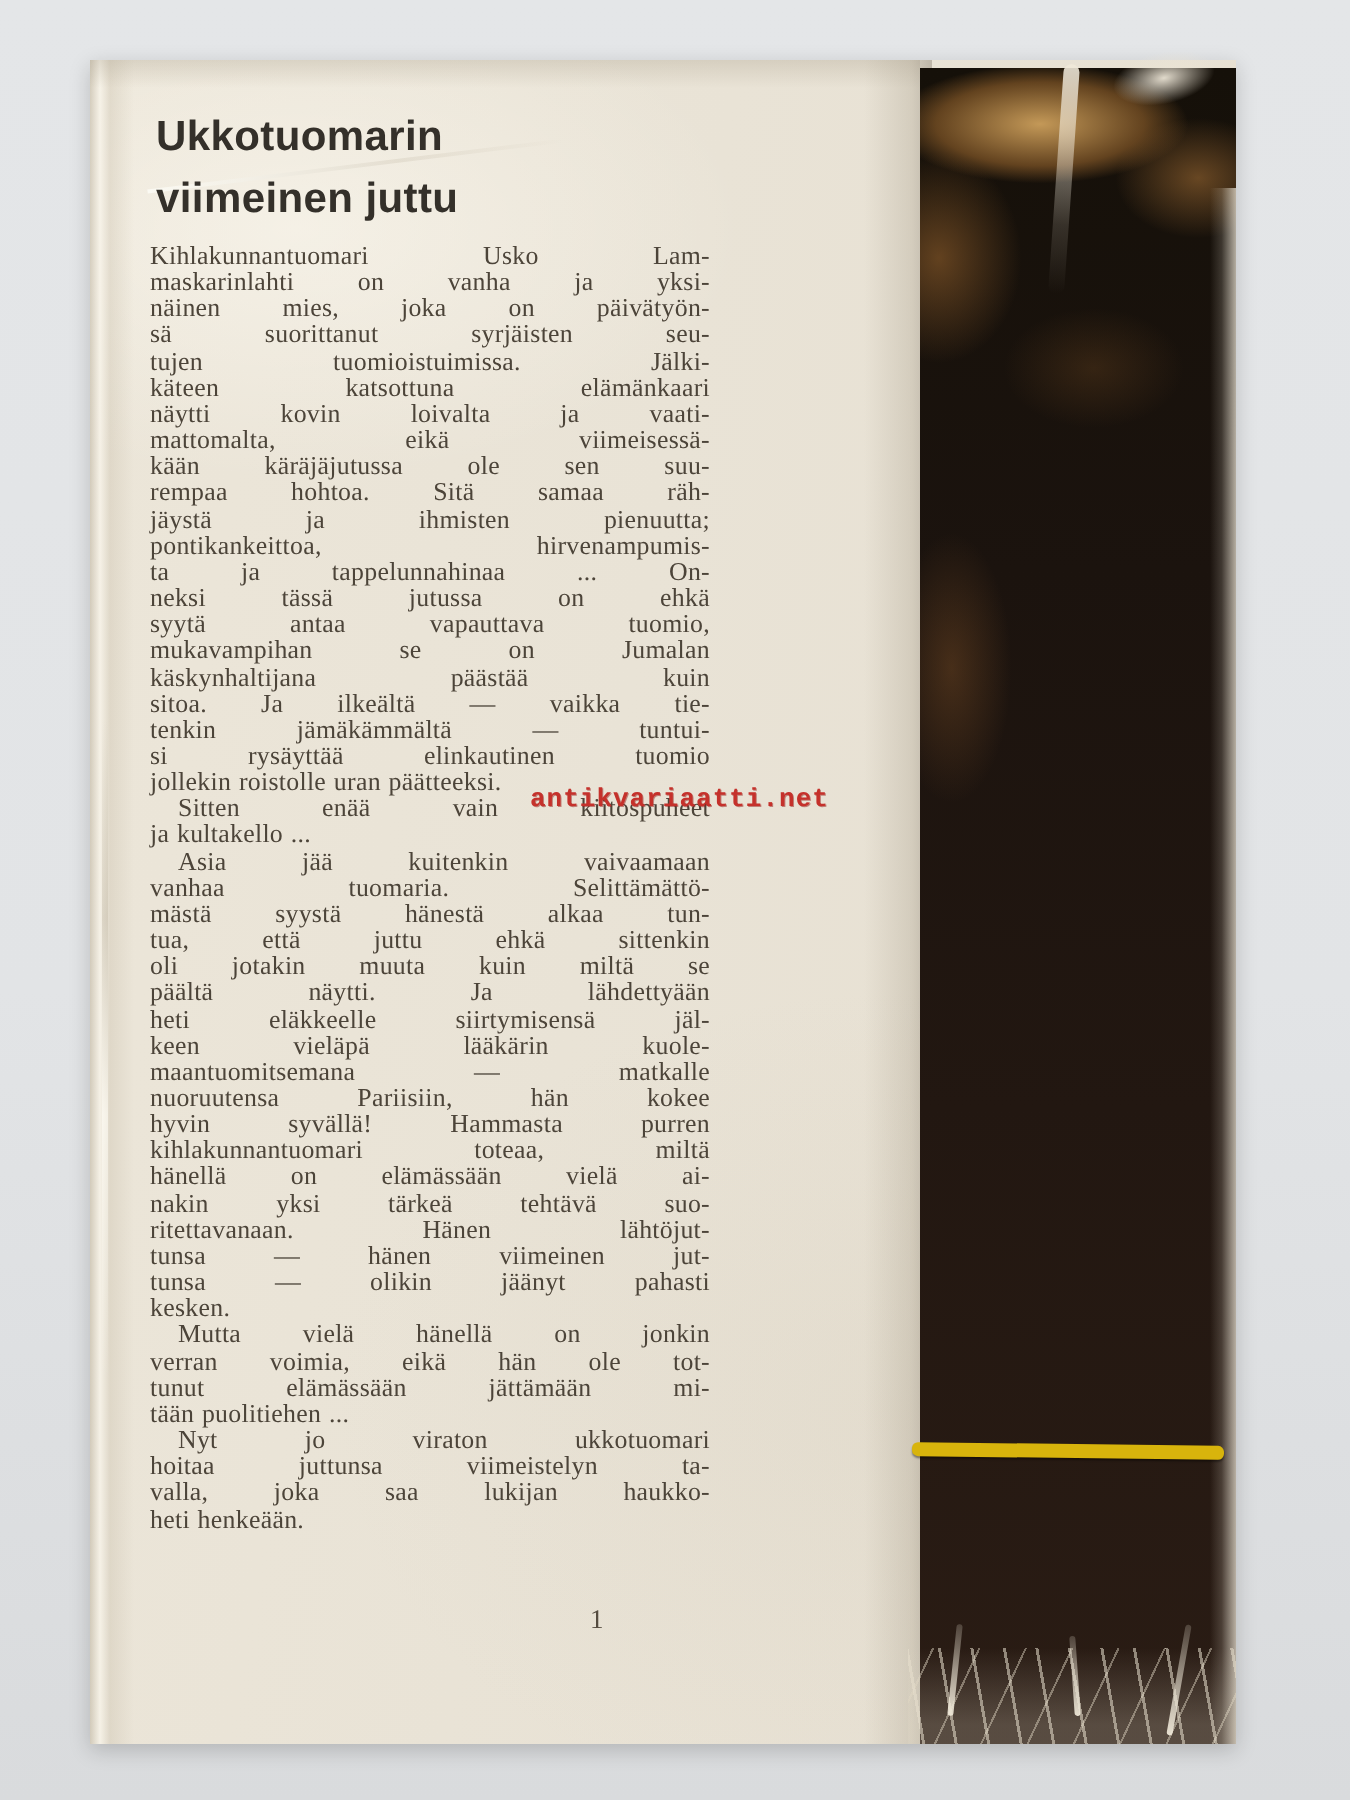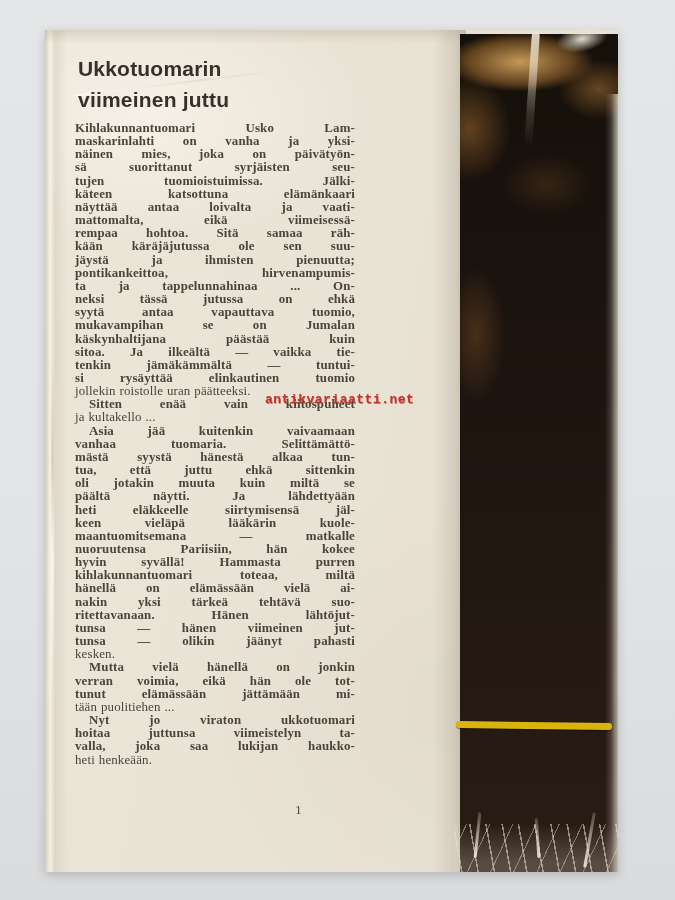--- a/index.html
+++ b/index.html
@@ -64,21 +64,21 @@
   }
   .blurb {
     position: absolute; left: 30px; top: 92px;
     width: 280px;
     font-size: 12.9px; line-height: 13.15px;
     color: #4c4439;
     letter-spacing: 0.15px;
     word-spacing: 0.5px;
   }
   .blurb .line { text-align: justify; text-justify: inter-word; white-space: normal; }
-  .blurb .line.just { text-align-last: justify; font-weight: bold; }
+  .blurb .line.just { text-align-last: justify; }
   .blurb .line.indent { text-indent: 14px; }
   .pageno {
     position: absolute; left: 250px; top: 772px;
     font-size: 13.5px; color: #55four;
     color: #554c40;
   }
   
   .spine {
     position: absolute; right: 0; top: 4px; bottom: 0; width: 158px;
     background:
@@ -158,24 +158,24 @@
         <div>viimeinen juttu</div>
       </div>
 
       <div class="blurb" style="color: rgb(76, 68, 57);">
           <div class="line just">Kihlakunnantuomari Usko Lam-</div>
           <div class="line just">maskarinlahti on vanha ja yksi-</div>
           <div class="line just">näinen mies, joka on päivätyön-</div>
           <div class="line just">sä suorittanut syrjäisten seu-</div>
           <div class="line just">tujen tuomioistuimissa. Jälki-</div>
           <div class="line just">käteen katsottuna elämänkaari</div>
-          <div class="line just">näyttää antaa loivalta ja vaati-</div>
+          <div class="line just">näytti kovin loivalta ja vaati-</div>
           <div class="line just">mattomalta, eikä viimeisessä-</div>
+          <div class="line just">kään käräjäjutussa ole sen suu-</div>
           <div class="line just">rempaa hohtoa. Sitä samaa räh-</div>
-          <div class="line just">kään käräjäjutussa ole sen suu-</div>
           <div class="line just">jäystä ja ihmisten pienuutta;</div>
           <div class="line just">pontikankeittoa, hirvenampumis-</div>
           <div class="line just">ta ja tappelunnahinaa ... On-</div>
           <div class="line just">neksi tässä jutussa on ehkä</div>
           <div class="line just">syytä antaa vapauttava tuomio,</div>
           <div class="line just">mukavampihan se on Jumalan</div>
           <div class="line just">käskynhaltijana päästää kuin</div>
           <div class="line just">sitoa. Ja ilkeältä — vaikka tie-</div>
           <div class="line just">tenkin jämäkämmältä — tuntui-</div>
           <div class="line just">si rysäyttää elinkautinen tuomio</div>

